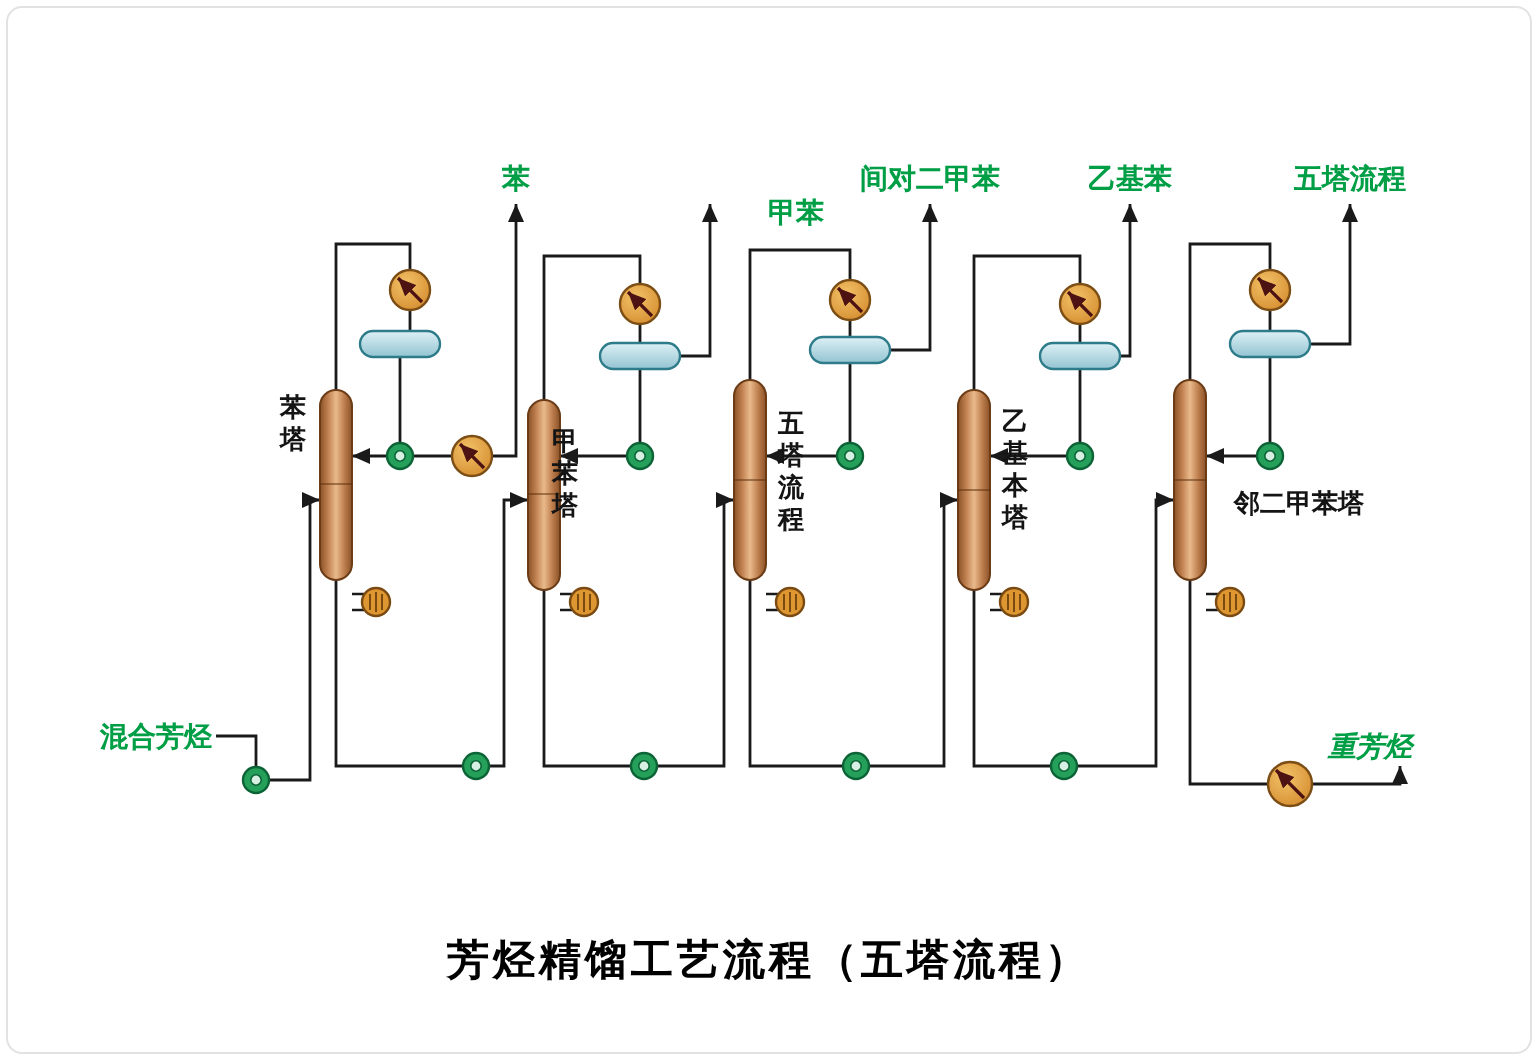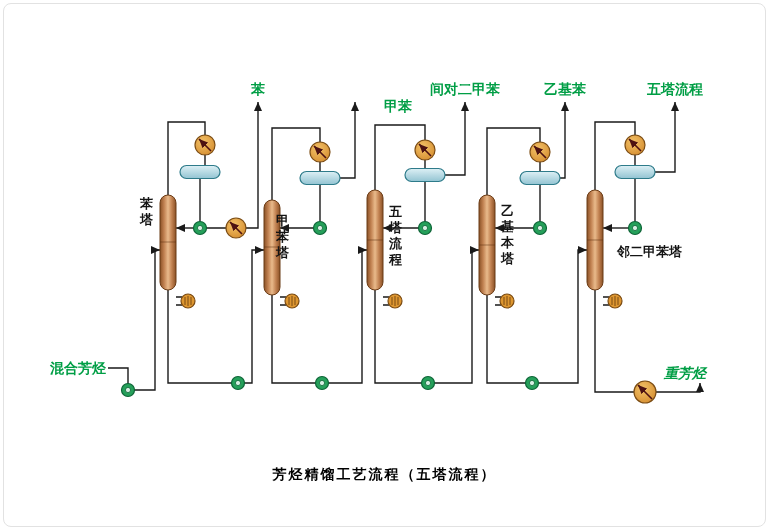--- a/index.html
+++ b/index.html
@@ -8,21 +8,21 @@
   #frame{position:absolute;inset:3px;border:1px solid #e2e2e2;border-radius:8px;pointer-events:none;}
   svg{position:absolute;left:0;top:0;}
   .pipe{fill:none;stroke:#1a1a1a;stroke-width:1.4;}
   .stub{fill:none;stroke:#1a1a1a;stroke-width:1.3;}
   .lbl{position:absolute;white-space:nowrap;}
   .green{color:#009e45;font-weight:700;font-size:14px;}
   .tlbl{color:#141414;font-weight:600;font-size:13px;}
   .vert{width:15px;word-break:break-all;white-space:normal;line-height:16px;text-align:center;}
   #title{position:absolute;left:0;right:0;top:466px;text-align:center;
          font-family:"Liberation Serif","DejaVu Serif",serif;
-         font-size:14px;font-weight:800;letter-spacing:2px;color:#000;}
+         font-size:21px;font-weight:800;letter-spacing:2px;color:#000;}
 </style>
 </head>
 <body>
 
 <div id="canvas">
   <div id="frame"></div>
 
   <svg width="769" height="530" viewBox="0 0 769 530">
     <defs>
       <marker id="arrB" markerUnits="userSpaceOnUse" markerWidth="10" markerHeight="8" refX="9" refY="4" orient="auto">

